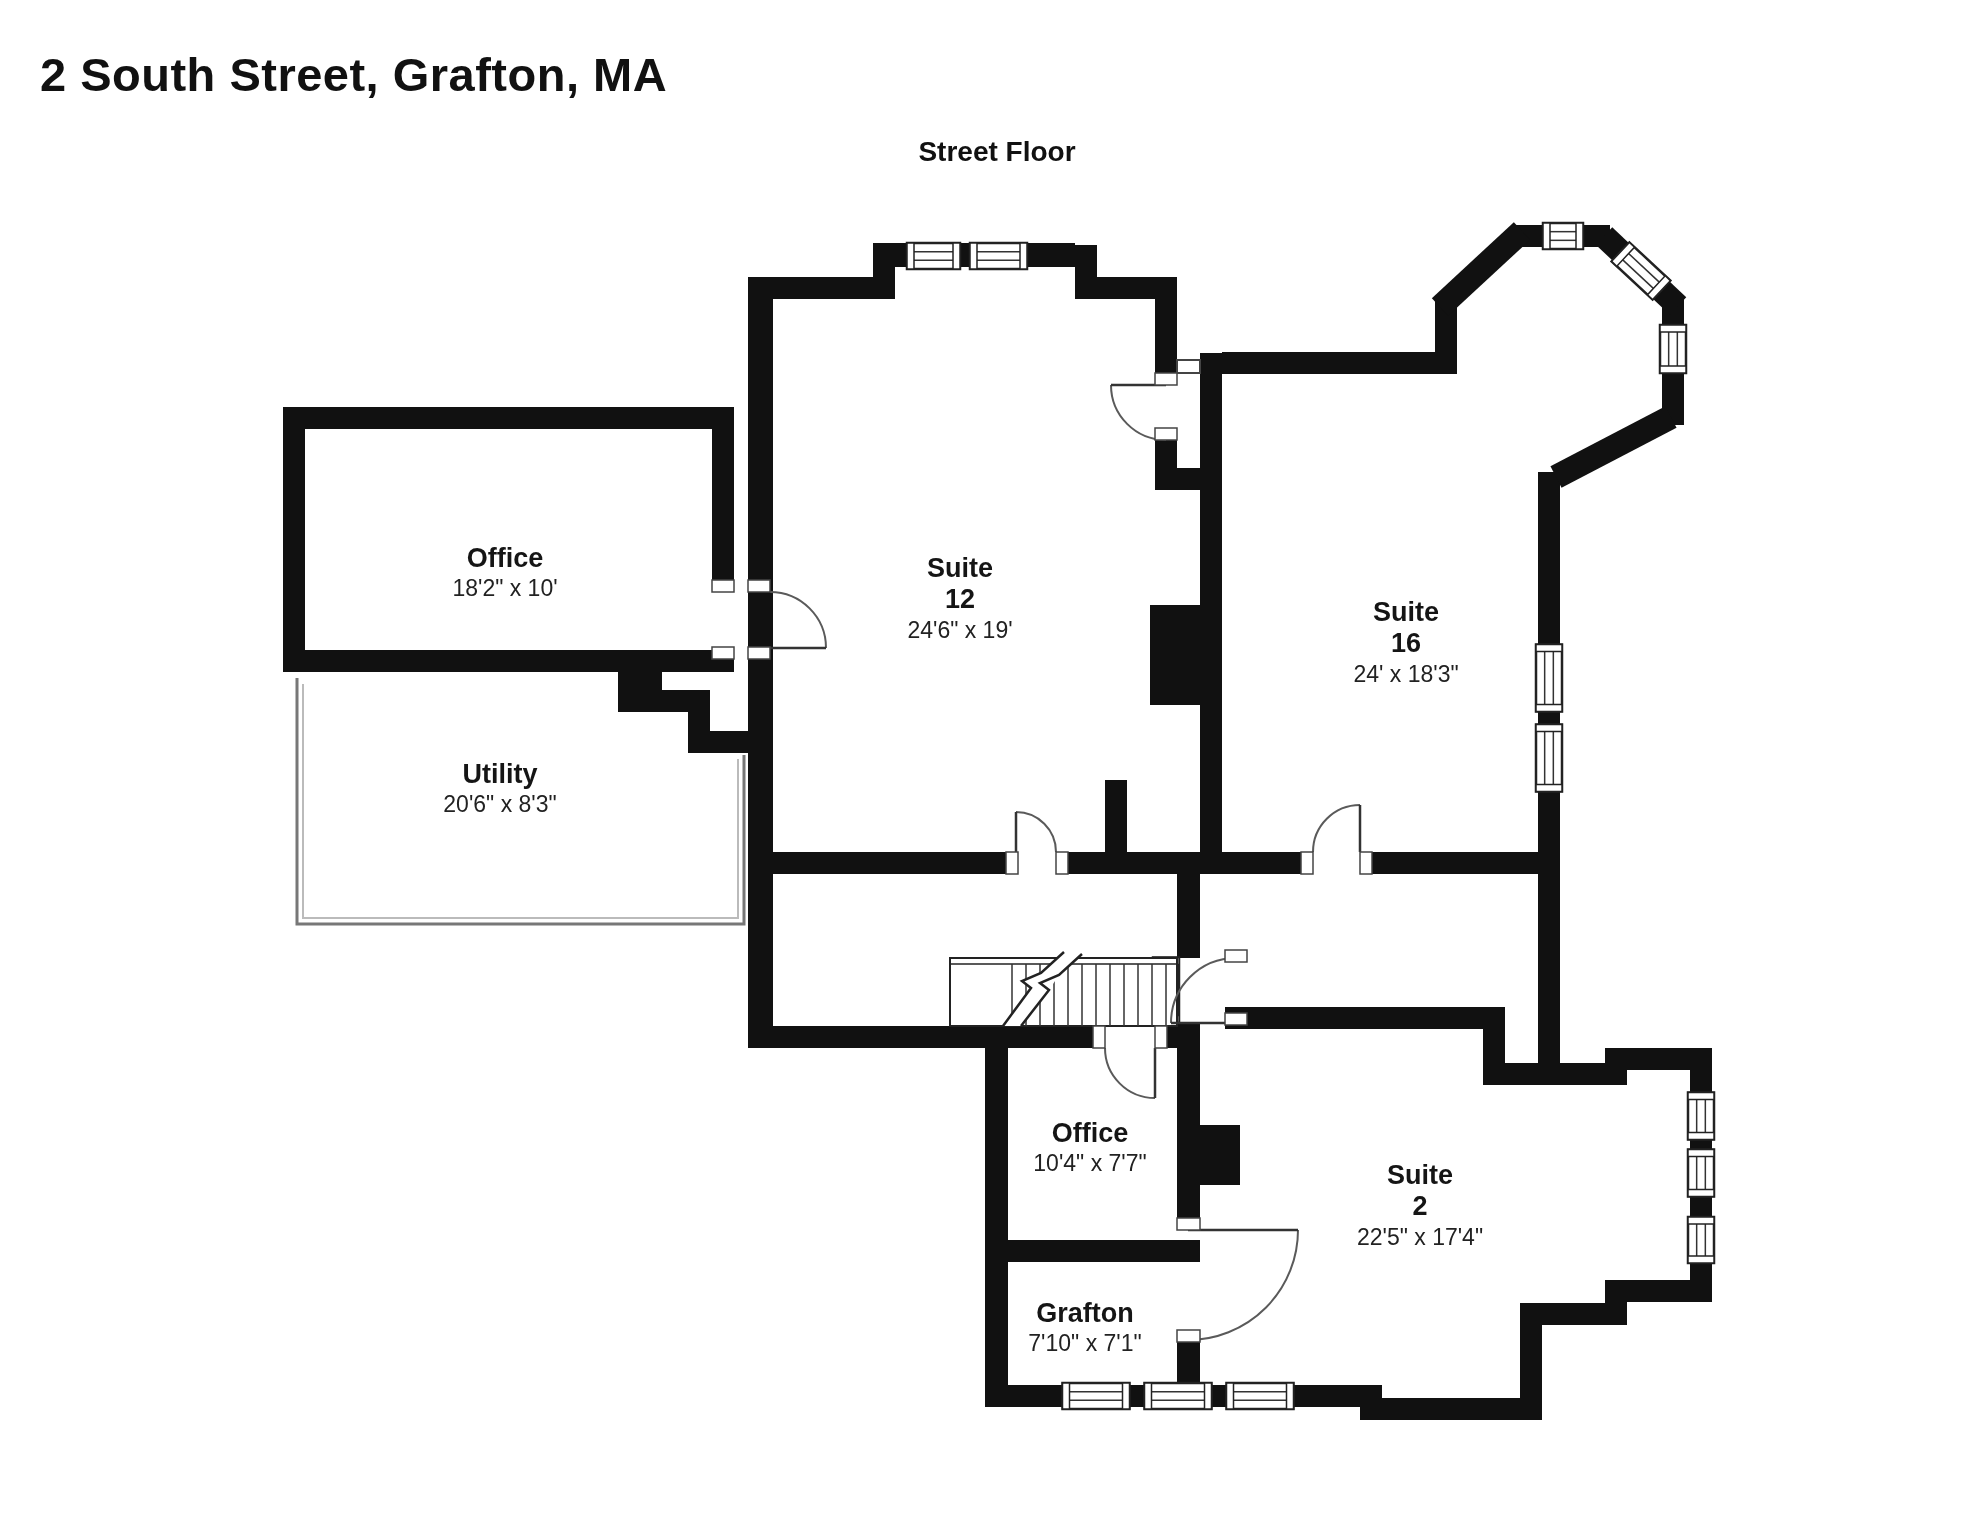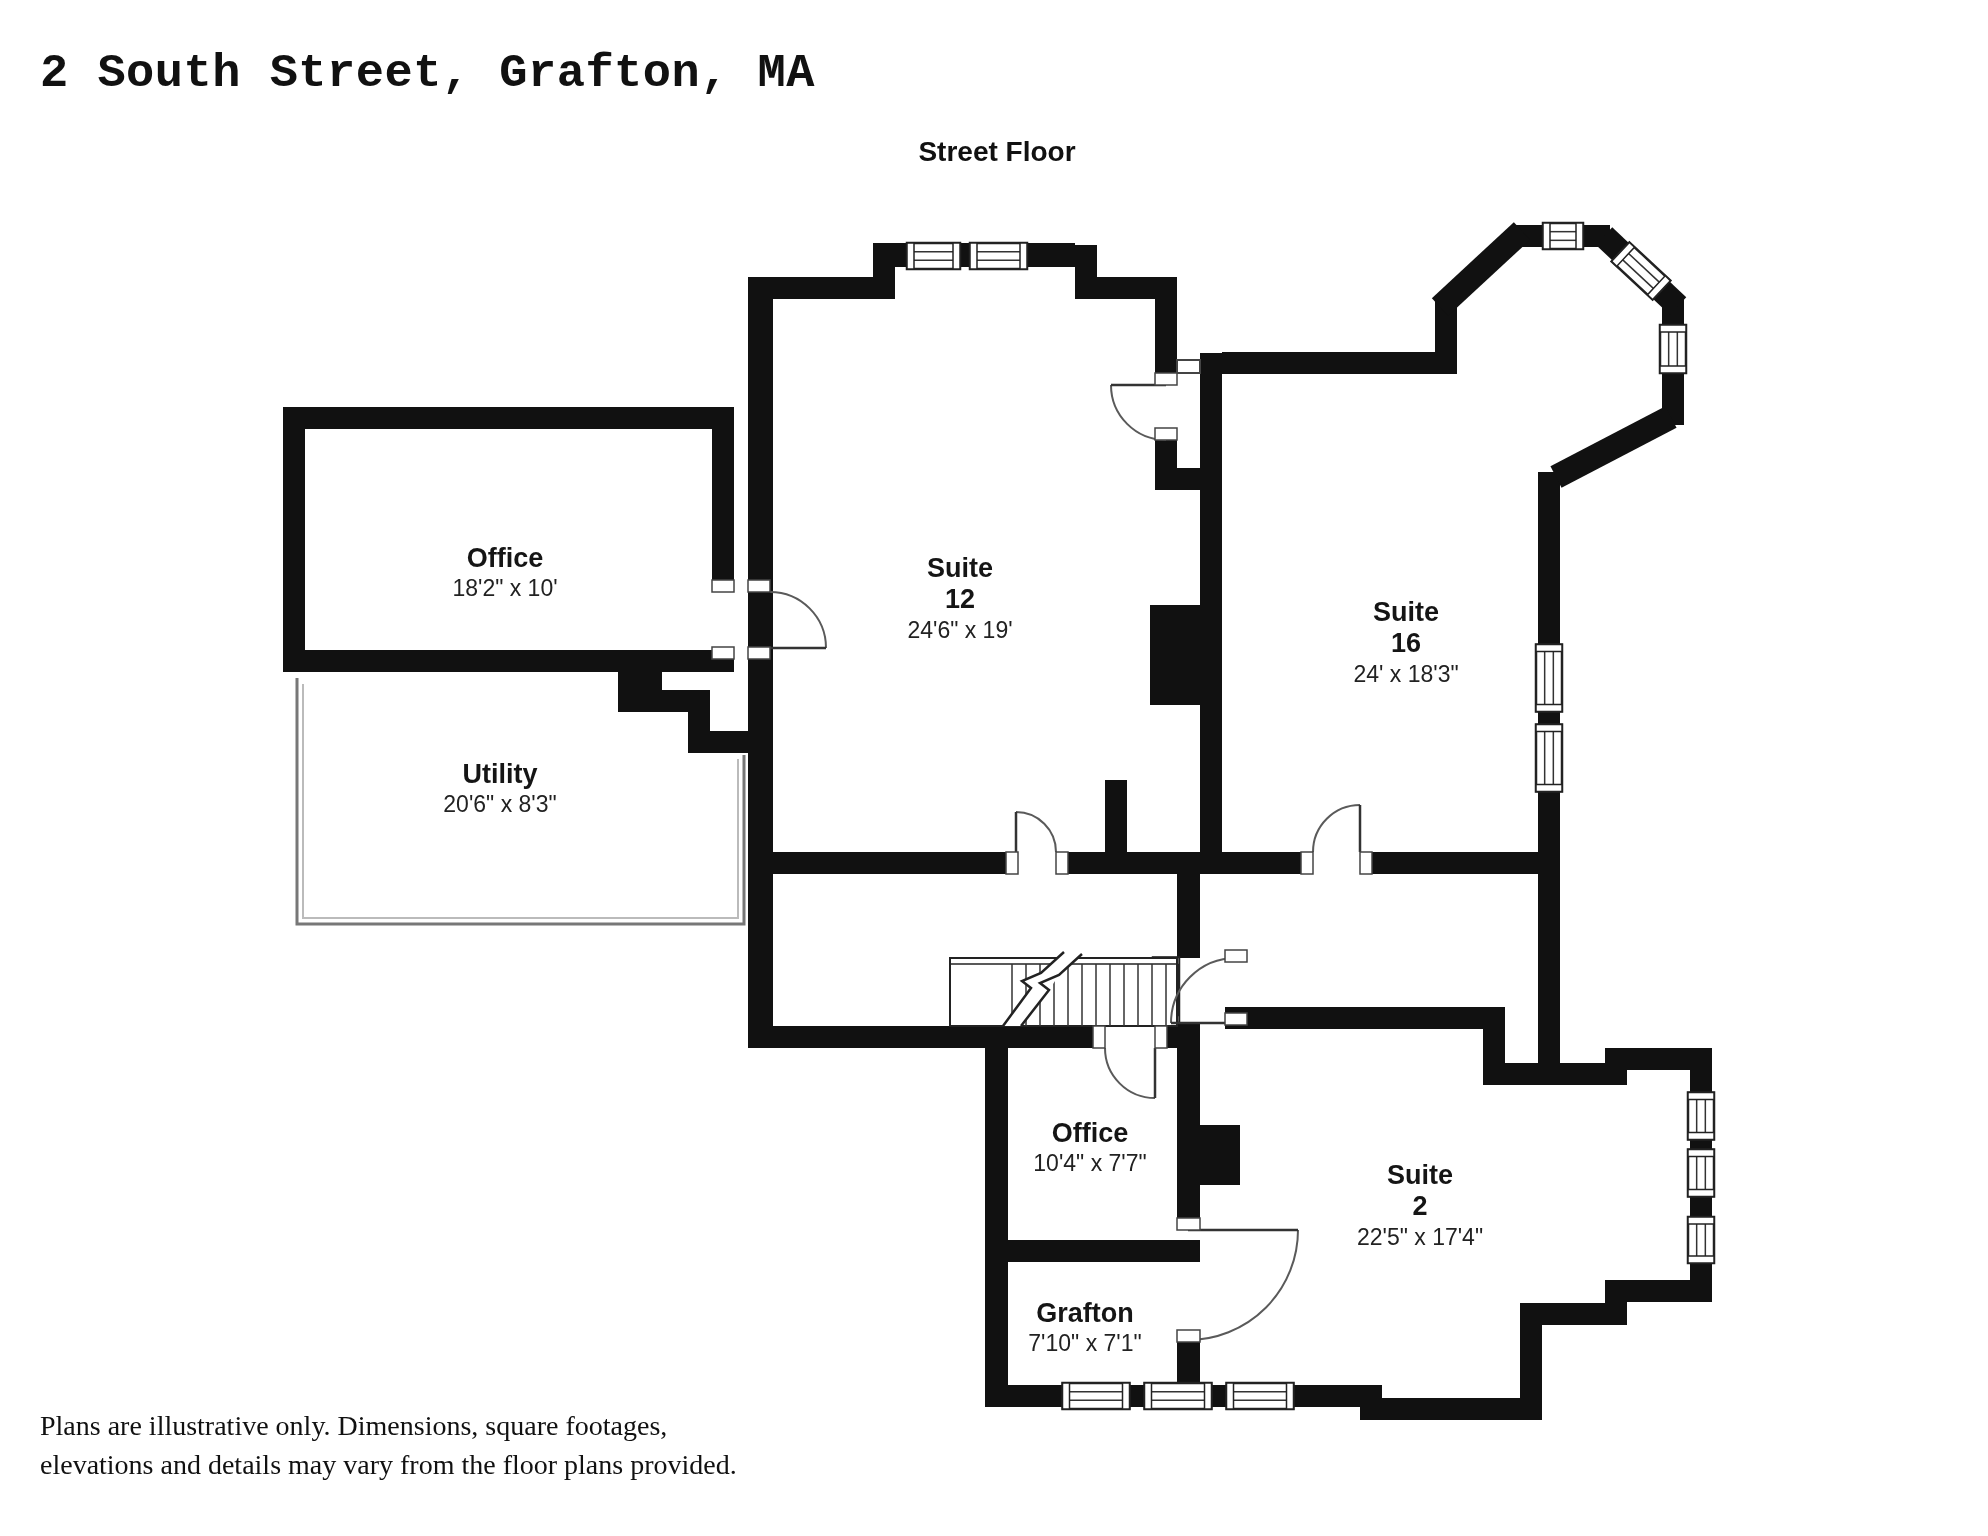--- a/index.html
+++ b/index.html
@@ -9,21 +9,21 @@
     height:1536px;
     background:#ffffff;
     font-family:"Liberation Sans", sans-serif;
     color:#1c1c1c;
     overflow:hidden;
   }
   .title{
     position:absolute;
     left:40px;
     top:16px;
-    font-family:Liberation Mono, monospace;
+    font-family:Liberation Sans, sans-serif;
     font-weight:700;
     font-size:47px;
     letter-spacing:0.5px;
     color:#111;
   }
   .floor-label{
     position:absolute;
     left:897px;
     top:136px;
     width:200px;
@@ -336,18 +336,14 @@
     <div class="room-name">Grafton</div>
     <div class="room-dims">7'10" x 7'1"</div>
   </div>
 
   <div class="room-label" style="left:1420px;top:1170px;">
     <div class="room-name">Suite</div>
     <div class="room-num">2</div>
     <div class="room-dims">22'5" x 17'4"</div>
   </div>
 
-  <div class="disclaimer">
-    <div>Plans are illustrative only. Dimensions, square footages,</div>
-    <div>elevations and details may vary from the floor plans provided.</div>
-  </div>
 
 </div>
 
 </body></html>

